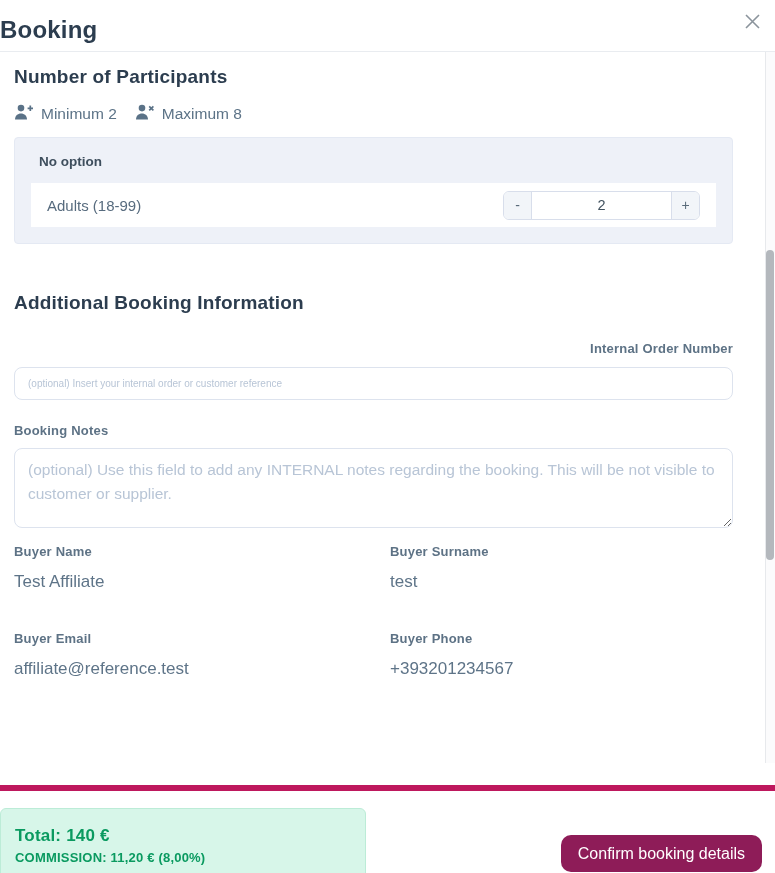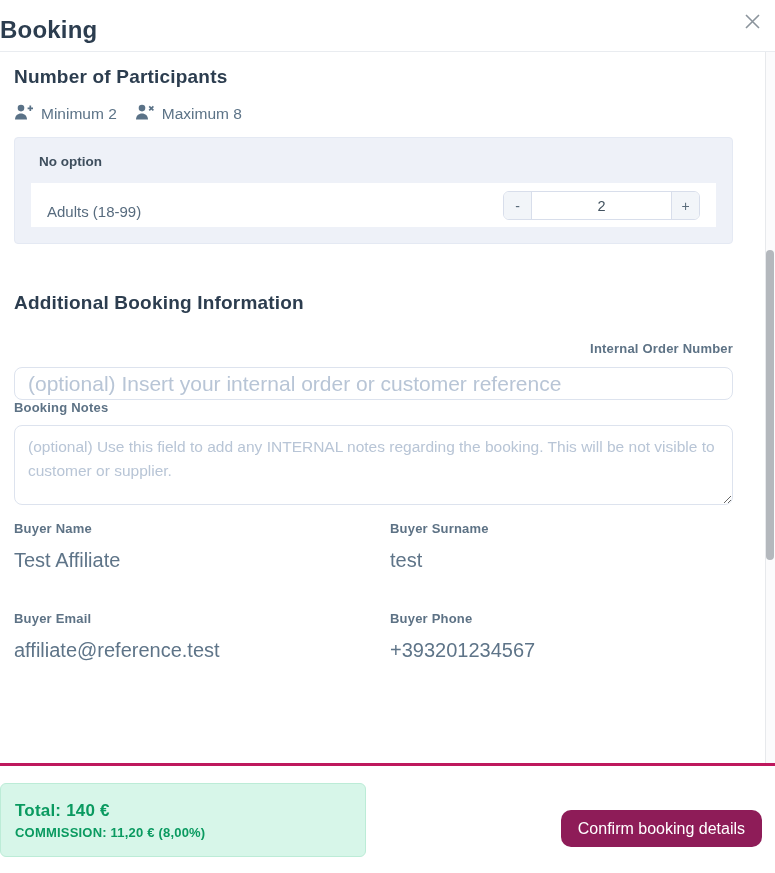--- a/index.html
+++ b/index.html
@@ -18,45 +18,45 @@
   .section-heading { font-size: 19px; font-weight: 700; color: #2c3d4f; letter-spacing: 0.2px; }
   .h-participants { margin-top: 7px; }
   .h-additional { margin-top: 48px; }
   .h-buyer { margin-top: 47px; }
 
   .minmax-row { margin-top: 16px; display: flex; align-items: center; gap: 18px; }
   .minmax-item { display: flex; align-items: center; gap: 7px; color: #5c7387; font-size: 15.5px; }
 
   .option-group { margin-top: 13px; background: #eef1f8; border: 1px solid #e4e9f3; border-radius: 4px; padding: 16px 16px 16px; }
   .option-title { font-size: 13.5px; font-weight: 600; color: #3e4e5d; padding-left: 8px; }
-  .option-row { margin-top: 14px; background: #fff; padding: 7px 16px; display: flex; align-items: flex-end; justify-content: space-between; min-height: 44px; }
+  .option-row { margin-top: 14px; background: #fff; padding: 7px 16px; display: flex; align-items: center; justify-content: space-between; min-height: 44px; }
   .option-row-label { font-size: 15px; color: #576b7e; }
 
   .stepper { display: flex; align-items: stretch; border: 1px solid #d8deeb; border-radius: 6px; overflow: hidden; height: 29px; background: #fff; }
   .stepper button { width: 28px; border: none; background: #f2f5f9; color: #5a6b7a; font-size: 14px; cursor: pointer; line-height: 1; }
   .stepper .dec { border-right: 1px solid #d8deeb; }
   .stepper .inc { border-left: 1px solid #d8deeb; }
   .stepper input { width: 139px; border: none; outline: none; text-align: center; font-size: 14.5px; color: #42525f; font-family: inherit; }
 
   .field-label { font-size: 13px; font-weight: 600; color: #5d7285; letter-spacing: 0.2px; }
   .lbl-order { margin-top: 27px; text-align: right; }
-  .lbl-notes { }
-  .text-input { display: block; width: 100%; margin-top: 11px; height: 33px; border: 1px solid #dde3ee; border-radius: 8px; padding: 0 13px; font-size: 21px; color: #45586a; font-family: inherit; outline: none; background: #fff; }
+  .lbl-notes { margin-top: 23px; }
+  .text-input { display: block; width: 100%; margin-top: 11px; height: 33px; border: 1px solid #dde3ee; border-radius: 8px; padding: 0 13px; font-size: 10px; color: #45586a; font-family: inherit; outline: none; background: #fff; }
   .text-input::placeholder, .notes-area::placeholder { color: #b8c5d6; opacity: 1; }
   .notes-area { display: block; width: 100%; margin-top: 10px; height: 80px; border: 1px solid #dde3ee; border-radius: 8px; padding: 9px 13px; font-size: 15.5px; line-height: 1.55; color: #45586a; font-family: inherit; outline: none; resize: vertical; background: #fff; }
 
   .buyer-grid { margin-top: 16px; display: grid; grid-template-columns: 376px 1fr; row-gap: 39px; }
-  .buyer-value { margin-top: 13px; font-size: 20px; color: #5e7488; }
+  .buyer-value { margin-top: 13px; font-size: 17px; color: #5e7488; }
 
   
   .scrollbar-track { position: absolute; top: 52px; right: 0; bottom: 110px; width: 10px; background: #fbfbfc; border-left: 1px solid #e7e9ec; z-index: 2; }
   .scrollbar-thumb { position: absolute; left: 0; top: 198px; width: 8px; height: 310px; background: #b4b8bd; border-radius: 4px; }
 
   
-  .modal-footer { position: absolute; left: 0; right: 0; bottom: 0; height: 110px; background: #fff; border-top: 3px solid #be185d; z-index: 3; }
+  .modal-footer { position: absolute; left: 0; right: 0; bottom: 0; height: 88px; background: #fff; border-top: 6px solid #be185d; z-index: 3; }
   .total-box { position: absolute; left: 0; top: 17px; width: 366px; height: 74px; background: #d7f6e9; border: 1px solid #bcecd7; border-radius: 6px; display: flex; flex-direction: column; justify-content: center; padding-left: 14px; }
   .total-line { font-size: 17px; font-weight: 800; color: #0a9a60; letter-spacing: 0.2px; }
   .commission-line { margin-top: 4px; font-size: 13px; font-weight: 700; color: #0a9a60; letter-spacing: 0.2px; }
   .confirm-btn { position: absolute; right: 13px; top: 44px; height: 37px; padding: 0 17px; background: #8e1c58; color: #fff; border: none; border-radius: 10px; font-size: 16px; font-family: inherit; cursor: pointer; }
 </style>
 </head>
 <body>
 
 <div class="screen">
 

